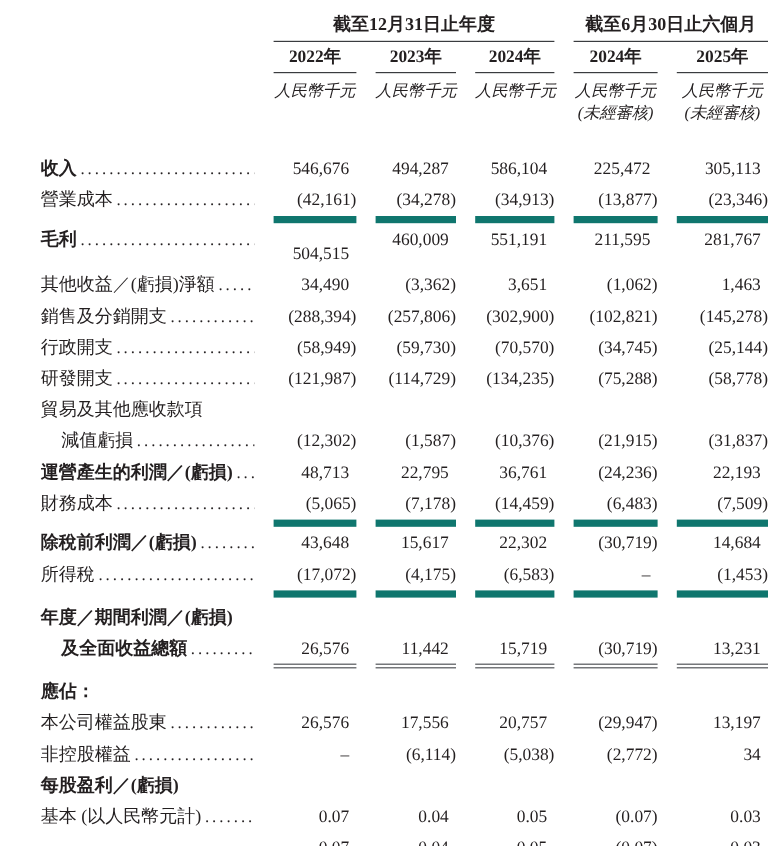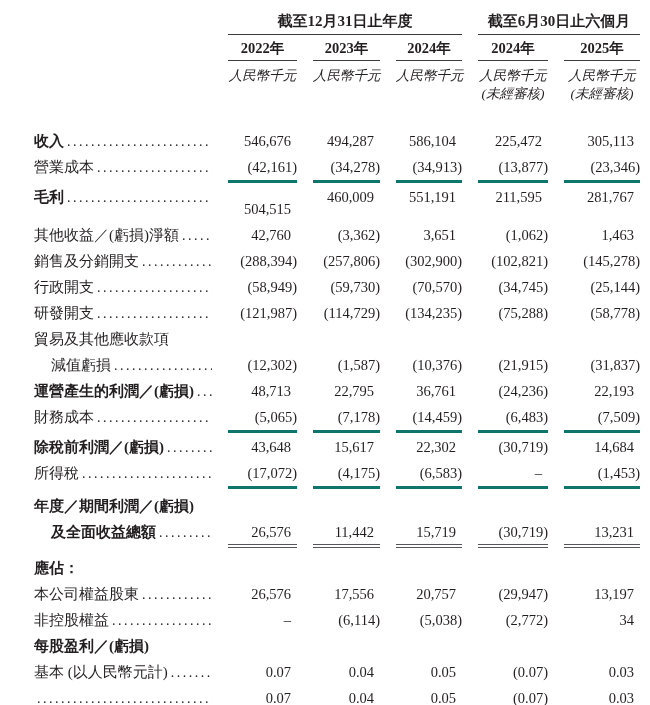--- a/index.html
+++ b/index.html
@@ -40,21 +40,21 @@
   .lbl{white-space:nowrap;}
   .b .lbl{font-weight:bold;}
   .ind .lbl{padding-left:17px;}
   .dots{
     flex:1 1 auto;overflow:hidden;white-space:nowrap;
     letter-spacing:2.5px;padding-left:3px;font-size:14px;
   }
   .dots::after{content:"..................................................";}
   .num{margin-left:16px;text-align:right;font-size:14.5px;white-space:nowrap;}
   
-  .ru .num{border-bottom:3px solid #0f766e;padding-bottom:3px;}
+  .ru .num{border-bottom:6px solid #0f766e;padding-bottom:3px;}
   .ru{margin-bottom:5px;}
   
   .rd .num{position:relative;border-bottom:1px solid #54565a;padding-bottom:2px;}
   .rd .num::after{
     content:"";position:absolute;left:0;right:0;bottom:-4px;
     border-bottom:1px solid #54565a;
   }
   .mt4{margin-top:4px;}
   .mt8{margin-top:8px;}
   .mt14{margin-top:14px;}
@@ -126,21 +126,21 @@
       <div class="num" style="padding-right: 6px;">551,191</div>
       <div class="num" style="padding-right: 6px;">211,595</div>
       <div class="num" style="padding-right: 6px;">281,767</div>
     </div>
 
     <div class="grid row">
       <div class="lab">
           <span class="lbl">其他收益／(虧損)淨額</span>
           <span class="dots"></span>
         </div>
-      <div class="num" style="padding-right: 6px;">42,760</div>
+      <div class="num" style="padding-right: 6px;">34,490</div>
       <div class="num">(3,362)</div>
       <div class="num" style="padding-right: 6px;">3,651</div>
       <div class="num">(1,062)</div>
       <div class="num" style="padding-right: 6px;">1,463</div>
     </div>
 
     <div class="grid row">
       <div class="lab">
           <span class="lbl">銷售及分銷開支</span>
           <span class="dots"></span>

